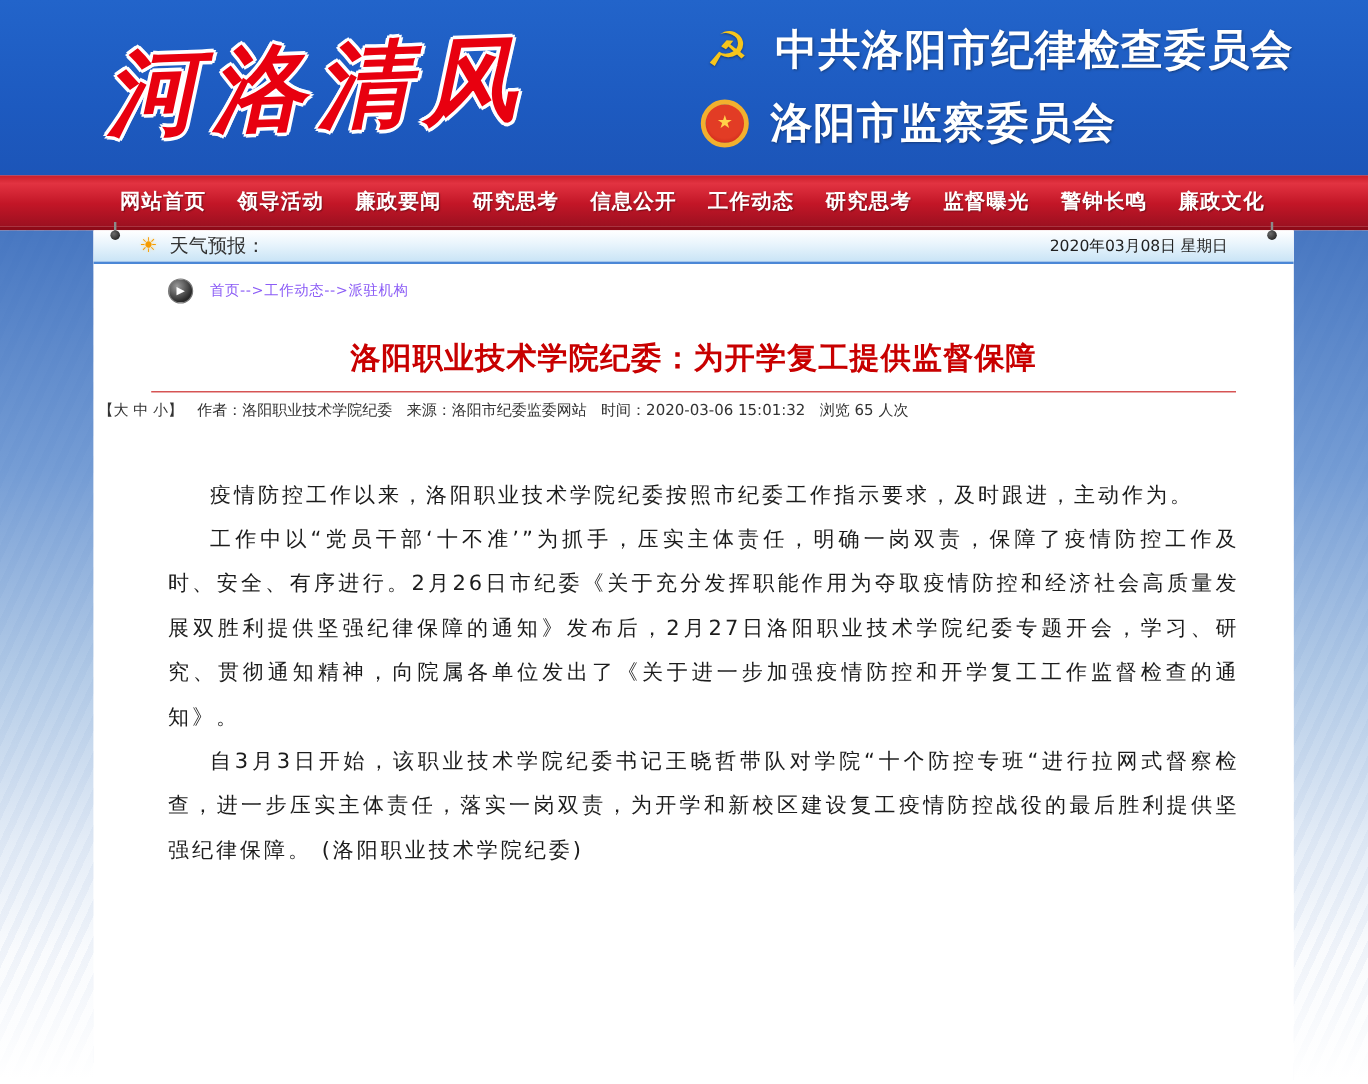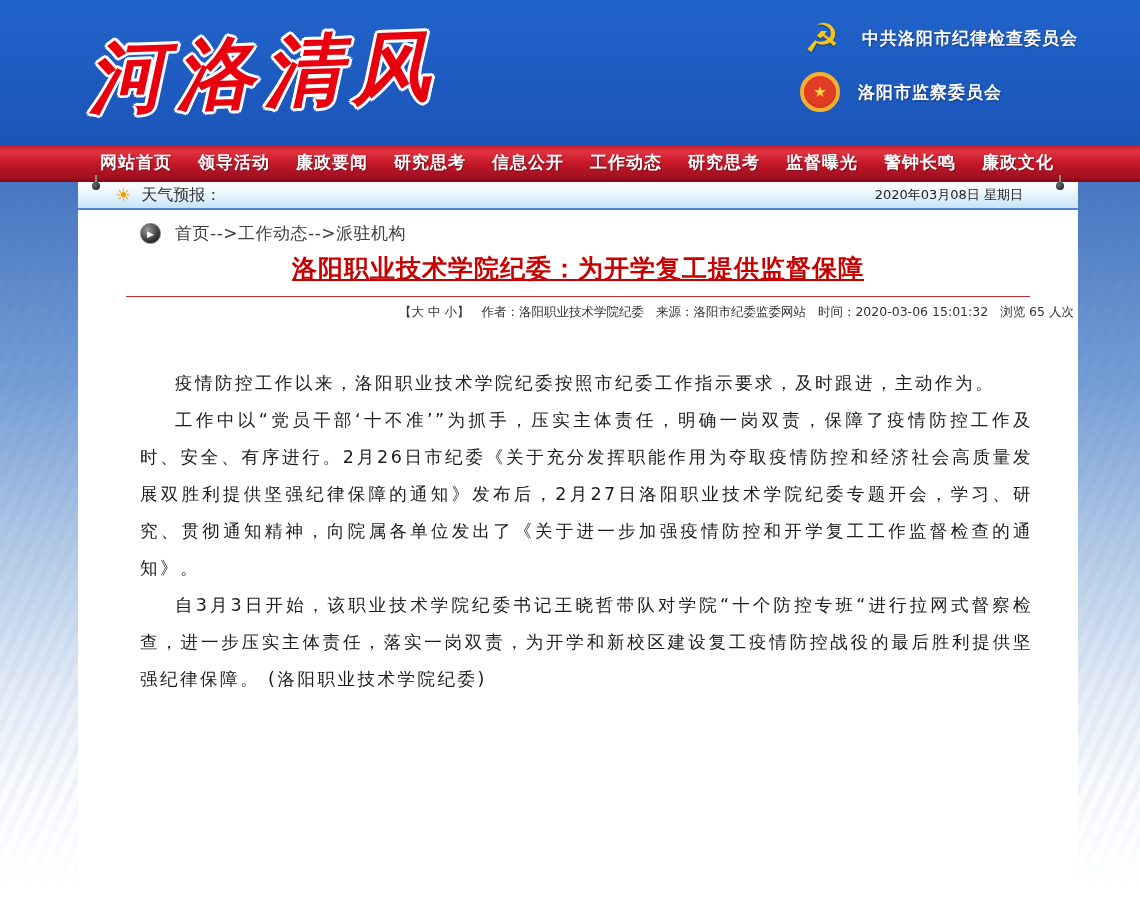--- a/index.html
+++ b/index.html
@@ -13,32 +13,32 @@
     font-family:"DejaVu Serif","Liberation Serif",serif;
     font-style:italic; font-weight:bold; font-size:78px; letter-spacing:10px;
     color:#e8000f;
     text-shadow:-2px -2px 0 #fff, 2px -2px 0 #fff, -2px 2px 0 #fff, 2px 2px 0 #fff,
                  0 -3px 0 #fff, 0 3px 0 #fff, -3px 0 0 #fff, 3px 0 0 #fff;
     transform:rotate(-2deg);
     white-space:nowrap;
   }
   .org-block { position:absolute; right:62px; top:18px; display:flex; flex-direction:column; gap:14px; }
   .org-row { display:flex; align-items:center; gap:18px; }
-  .org-name { color:#ffffff; font-weight:bold; font-size:17px; letter-spacing:1px;
+  .org-name { color:#ffffff; font-weight:bold; font-size:35px; letter-spacing:1px;
               text-shadow:1px 1px 2px rgba(0,0,0,.35); white-space:nowrap; }
   .party-emblem { font-size:40px; line-height:40px; color:#f6c51c;
                   text-shadow:0 1px 2px rgba(0,0,0,.4); width:44px; text-align:center; }
   .national-emblem { width:40px; height:40px; border-radius:50%;
     background:radial-gradient(circle at 50% 42%, #e23c25 0 60%, #c01d12 100%);
     border:4px solid #f2b javascript02e; border:4px solid #f2b02e;
     display:flex; align-items:center; justify-content:center; position:relative; }
   .national-emblem .star { color:#ffd24a; font-size:15px; line-height:15px; }
 
   
-  .nav { height:36px; border-bottom:3px solid #8e0a18;
+  .nav { height:46px; border-bottom:3px solid #8e0a18;
     background:linear-gradient(180deg,#c91d29 0%,#e23341 16%,#c31627 55%,#9b1020 100%);
     display:flex; align-items:center; padding:0 86px 0 100px; }
   .nav-items { display:flex; width:100%; justify-content:space-between; }
   .nav-item { color:#ffffff; font-weight:bold; font-size:17px; text-decoration:none;
               letter-spacing:1px; text-shadow:1px 1px 1px rgba(0,0,0,.35); cursor:pointer; white-space:nowrap; }
 
   
   .main-band { display:flex; height:708px; }
   .strip { background:
       linear-gradient(180deg, rgba(62,112,190,.95) 0%, rgba(102,146,208,.9) 28%,
@@ -60,27 +60,27 @@
   .pushpin-right { right:14px; }
   .sun-icon { color:#f59b00; font-size:17px; margin-right:10px; text-shadow:0 0 2px #ffd37a; }
   .weather-label { font-size:16px; color:#333; }
   .weather-date { margin-left:auto; font-size:13px; color:#222; }
 
   
   .breadcrumb { display:flex; align-items:center; margin:12px 0 0 62px; gap:14px; }
   .play-icon { width:21px; height:21px; border-radius:50%;
     background:radial-gradient(circle at 35% 30%, #9a9a9a, #2a2a2a 70%);
     border:1px solid #777; color:#fff; font-size:9px; line-height:21px; text-align:center; }
-  .breadcrumb-text { font-size:17px; color:#404040; letter-spacing:.5px; }
+  .breadcrumb-text { font-size:12px; color:#8b5cf6; letter-spacing:.5px; }
 
   
-  .article-title { margin-top:7px; text-align:center; color:#c80000; font-weight:bold;
-    font-size:25px; letter-spacing:1px;text-decoration:underline; }
+  .article-title { margin-top:29px; text-align:center; color:#c80000; font-weight:bold;
+    font-size:25px; letter-spacing:1px; }
   .title-rule { height:1px; background:#cc2b2b; margin:11px 48px 0 48px; }
-  .article-meta { margin-top:7px; text-align:right; font-size:12.5px; color:#333; }
+  .article-meta { margin-top:7px; text-align:left; font-size:12.5px; color:#333; }
   .article-meta span { margin:0 4px; }
   .meta-sizer { cursor:pointer; }
   .article-body { margin:44px 45px 0 62px; font-size:17.5px; color:#1c1c1c;
     line-height:37px; letter-spacing:2.5px; text-align:justify; }
   .article-body p { text-indent:2em; }
 </style>
 </head>
 <body>
 
 <div class="page">

